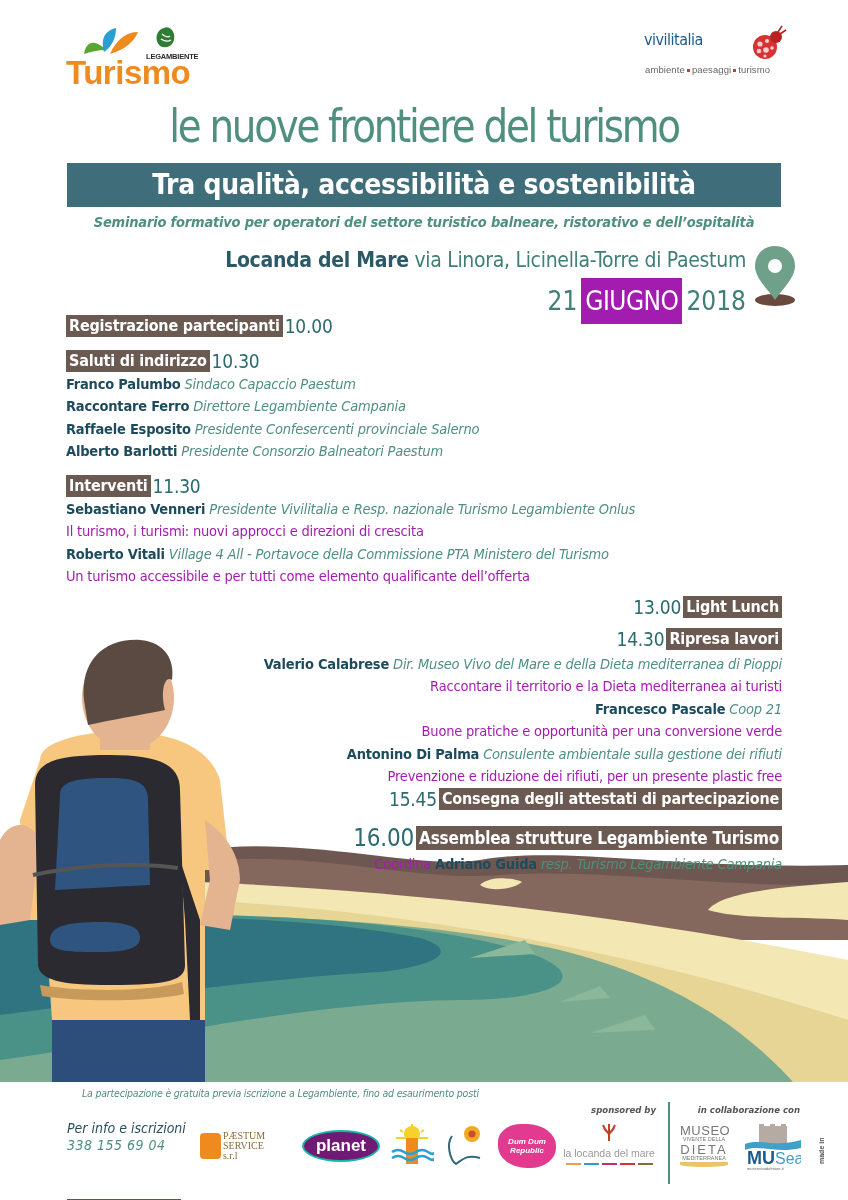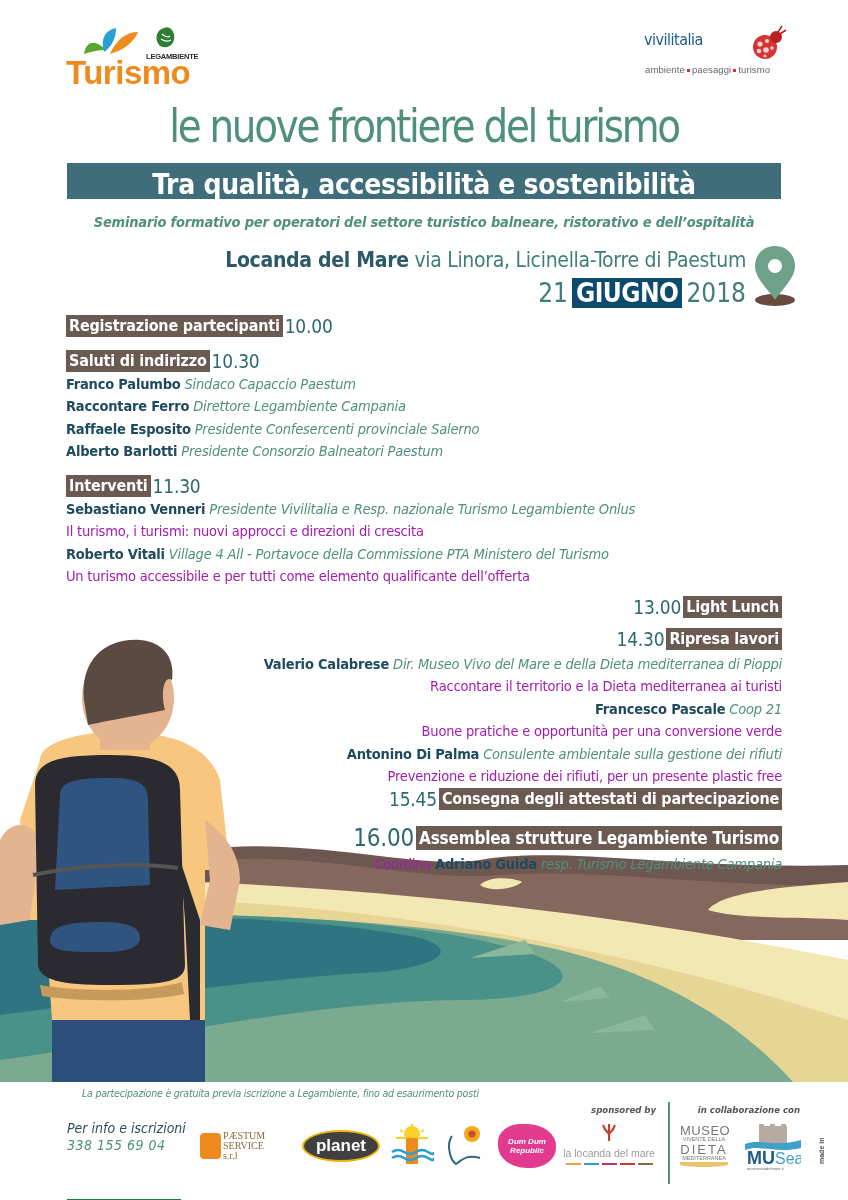--- a/index.html
+++ b/index.html
@@ -15,27 +15,27 @@
   .logo-turismo svg { position: absolute; left: 0; top: 0; }
 
   .logo-vivilitalia { left: 642px; top: 22px; width: 150px; height: 66px; }
   .logo-vivilitalia .word { position: absolute; left: 2px; top: 8px; font-family: "DejaVu Sans Condensed", "DejaVu Sans", sans-serif; font-size: 16px; color: #1e5a8c; letter-spacing: -0.5px; }
   .logo-vivilitalia .tag { position: absolute; left: 3px; top: 42px; font-family: "Liberation Sans", sans-serif; font-size: 9.5px; color: #666; letter-spacing: 0.1px; white-space: nowrap; }
   .logo-vivilitalia .tag i { display: inline-block; width: 3px; height: 3px; background: #d83232; vertical-align: middle; margin: 0 2px; font-style: normal; }
   .logo-vivilitalia svg { position: absolute; left: 104px; top: 2px; }
 
   
   .main-title { left: 0; width: 848px; top: 96px; text-align: center; font-family: "DejaVu Sans Condensed", "DejaVu Sans", sans-serif; font-size: 47px; color: #4f8f7e; letter-spacing: -2.5px; line-height: 60px; transform: scaleX(0.92); transform-origin: center; }
-  .subtitle-bar { left: 67px; top: 163px; width: 714px; height: 36px; background: #3f6e7a; color: #fff; text-align: center; font-family: "DejaVu Sans Condensed", "DejaVu Sans", sans-serif; font-weight: bold; font-size: 28px; line-height: 44px; letter-spacing: -0.3px; }
+  .subtitle-bar { left: 67px; top: 163px; width: 714px; height: 44px; background: #3f6e7a; color: #fff; text-align: center; font-family: "DejaVu Sans Condensed", "DejaVu Sans", sans-serif; font-weight: bold; font-size: 28px; line-height: 44px; letter-spacing: -0.3px; }
   .seminar { left: 0; width: 848px; top: 214px; text-align: center; font-family: "DejaVu Sans Condensed", "DejaVu Sans", sans-serif; font-style: italic; font-weight: bold; font-size: 14.5px; color: #4f8f7e; letter-spacing: -0.2px; }
 
   .location { right: 102px; top: 248px; font-family: "DejaVu Sans Condensed", "DejaVu Sans", sans-serif; font-size: 21px; color: #3f7f76; white-space: nowrap; letter-spacing: -0.3px; }
   .location b { color: #2b5968; }
   .date { right: 102px; top: 278px; font-family: "DejaVu Sans Condensed", "DejaVu Sans", sans-serif; font-size: 26px; color: #3f7f76; white-space: nowrap; display: flex; align-items: center; gap: 4px; }
-  .date .month { background: #0c4a6e; color: #fff; font-weight: bold; padding: 0 4px; line-height: 30px; letter-spacing: -0.5px; }
+  .date .month { background: #a21caf; color: #fff; font-weight: normal; padding: 8px 4px; line-height: 30px; letter-spacing: -0.5px; }
   .pin { left: 752px; top: 244px; }
 
   
   .prog { font-family: "DejaVu Sans Condensed", "DejaVu Sans", sans-serif; font-size: 14.5px; line-height: 22.5px; white-space: nowrap; letter-spacing: -0.2px; }
   .prog .name { font-weight: bold; color: #1d4a5c; }
   .prog .role { font-style: italic; color: #4f8f7e; }
   .prog .plain { color: #a21caf; }
   .hdr { display: inline-flex; align-items: center; }
   .hdr .lbl { background: #6a5a52; color: #fff; font-weight: bold; padding: 0 3px; font-size: 16px; line-height: 22px; letter-spacing: -0.2px; }
   .hdr .time { color: #2b6a6e; font-size: 19px; margin-left: 2px; line-height: 22px; }
@@ -54,21 +54,21 @@
   .info { left: 67px; top: 1120px; font-family: "DejaVu Sans Condensed", "DejaVu Sans", sans-serif; font-style: italic; }
   .info .t1 { font-size: 14px; color: #2b4e5c; line-height: 17px; }
   .info .t2 { font-size: 14px; color: #4f8f7e; line-height: 17px; letter-spacing: 0.5px; }
   .info .t3 { display: inline-block; font-style: normal; font-size: 14px; background: #15803d; color: #fff; padding: 16px 4px; line-height: 17px; letter-spacing: 0.2px; margin-top: 45px; }
 
   .sponsor-logos { left: 200px; top: 1124px; display: flex; align-items: center; gap: 10px; }
   .sp { height: 44px; display: flex; align-items: center; justify-content: center; font-family: "Liberation Sans", sans-serif; }
   .sp-paestum { width: 92px; gap: 2px; }
   .sp-paestum .ic { width: 26px; height: 26px; background: #ee8a1e; border-radius: 4px; }
   .sp-paestum .tx { font-family: "Liberation Serif", serif; font-size: 10px; color: #8a6a3a; line-height: 10px; }
-  .sp-planet { width: 78px; height: 32px; background: #404040; border-radius: 50%; color: #fff; font-weight: bold; font-size: 17px; border: 2px solid #eab308; }
+  .sp-planet { width: 78px; height: 32px; background: #701a75; border-radius: 50%; color: #fff; font-weight: bold; font-size: 17px; border: 2px solid #14b8a6; }
   .sp-sun { width: 44px; }
   .sp-garden { width: 44px; }
   .sp-dumdum { width: 58px; height: 44px; background: #e23a8e; border-radius: 40% 50% 45% 50%; color: #fff; font-size: 8px; font-style: italic; font-weight: bold; text-align: center; line-height: 9px; }
 
   .sponsored { left: 560px; top: 1104px; width: 96px; text-align: right; font-family: "DejaVu Sans Condensed", "DejaVu Sans", sans-serif; font-style: italic; font-weight: bold; font-size: 9.5px; color: #555; }
   .locanda { left: 560px; top: 1122px; width: 98px; text-align: center; }
   .locanda .tx { font-family: "Liberation Sans", sans-serif; font-size: 10.5px; color: #999; margin-top: 1px; white-space: nowrap; }
   .locanda .bars { display: flex; gap: 3px; justify-content: center; margin-top: 4px; }
   .locanda .bars i { display: block; width: 15px; height: 2px; }
 

